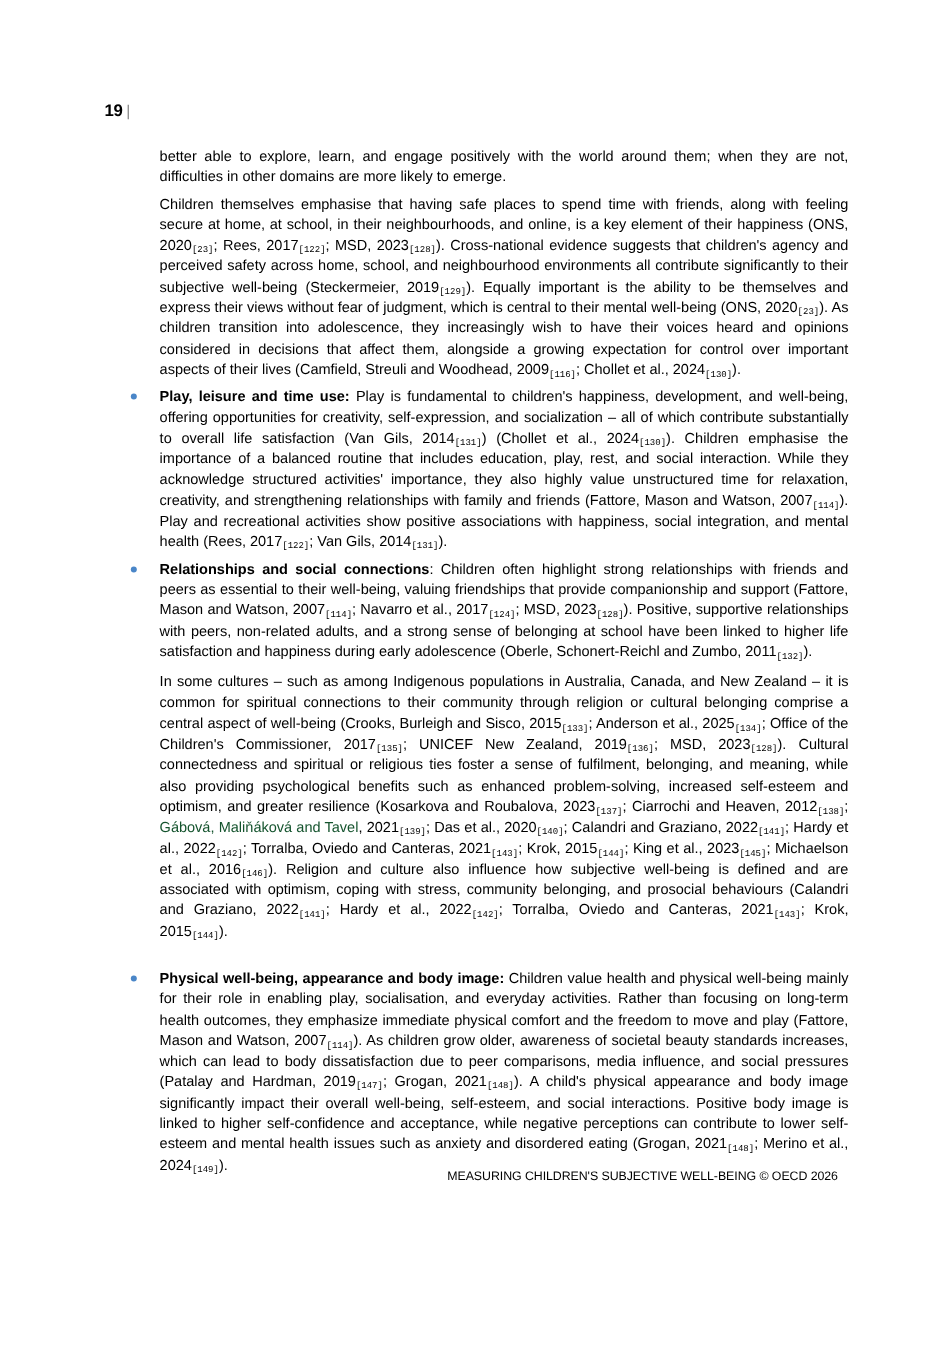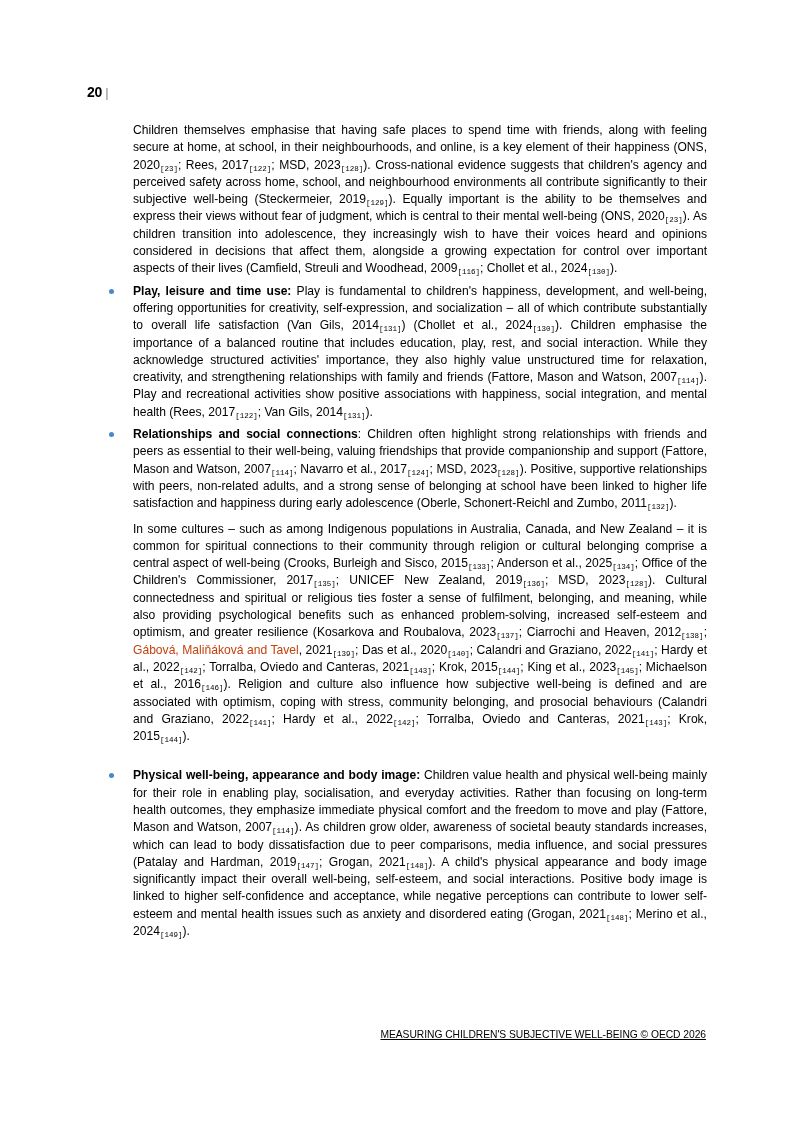--- a/index.html
+++ b/index.html
@@ -19,35 +19,36 @@
   .para { margin: 0 0 5px 0; }
   .para.first { margin-bottom: 5px; }
   .para.indent { }
   .bullet-item { position: relative; margin: 0 0 5px 0; }
   .bullet-dot {
     position: absolute; left: -24px; top: 6px;
     width: 5px; height: 5px; border-radius: 50%; background: #4a86c8;
   }
   .bullet-item b { font-weight: bold; }
   sub.ref { font-size: 7.5px; vertical-align: -2px; line-height: 0; font-family: Liberation Mono, monospace; }
-  .grey { color: #c2410c; }
+  .grey { color: #14532d; }
   .footer {
-    position: absolute; left: 365px; top: 1029px; width: 341px; text-align: right;
-    font-size: 10.3px; letter-spacing: -0.05px; text-decoration: underline;
+    position: absolute; left: 365px; top: 975px; width: 341px; text-align: center;
+    font-size: 10.3px; letter-spacing: -0.05px;
   }
 </style>
 </head>
 <body>
 
 <div class="page-header">
-  <span>20</span><span class="sep">|</span>
+  <span>19</span><span class="sep">|</span>
 </div>
 
 <div class="content">
 
+  <p class="para first">better able to explore, learn, and engage positively with the world around them; when they are not, difficulties in other domains are more likely to emerge.</p>
 
   <p class="para"><span>Children themselves emphasise that having safe places to spend time with friends, along with feeling secure at home, at school, in their neighbourhoods, and online, is a key element of their happiness (ONS, 2020</span><sub class="ref">[23]</sub><span>; Rees, 2017</span><sub class="ref">[122]</sub><span>; MSD, 2023</span><sub class="ref">[128]</sub><span>). Cross-national evidence suggests that children's agency and perceived safety across home, school, and neighbourhood environments all contribute significantly to their subjective well-being (Steckermeier, 2019</span><sub class="ref">[129]</sub><span>). Equally important is the ability to be themselves and express their views without fear of judgment, which is central to their mental well-being (ONS, 2020</span><sub class="ref">[23]</sub><span>). As children transition into adolescence, they increasingly wish to have their voices heard and opinions considered in decisions that affect them, alongside a growing expectation for control over important aspects of their lives (Camfield, Streuli and Woodhead, 2009</span><sub class="ref">[116]</sub><span>; Chollet et al., 2024</span><sub class="ref">[130]</sub><span>).</span></p>
 
   <div class="bullet-item">
     <span class="bullet-dot"></span>
     <b>Play, leisure and time use:</b><span> Play is fundamental to children's happiness, development, and well-being, offering opportunities for creativity, self-expression, and socialization – all of which contribute substantially to overall life satisfaction (Van Gils, 2014</span><sub class="ref">[131]</sub><span>) (Chollet et al., 2024</span><sub class="ref">[130]</sub><span>). Children emphasise the importance of a balanced routine that includes education, play, rest, and social interaction. While they acknowledge structured activities' importance, they also highly value unstructured time for relaxation, creativity, and strengthening relationships with family and friends (Fattore, Mason and Watson, 2007</span><sub class="ref">[114]</sub><span>). Play and recreational activities show positive associations with happiness, social integration, and mental health (Rees, 2017</span><sub class="ref">[122]</sub><span>; Van Gils, 2014</span><sub class="ref">[131]</sub><span>).</span>
   </div>
 
   <div class="bullet-item">
     <span class="bullet-dot"></span>

